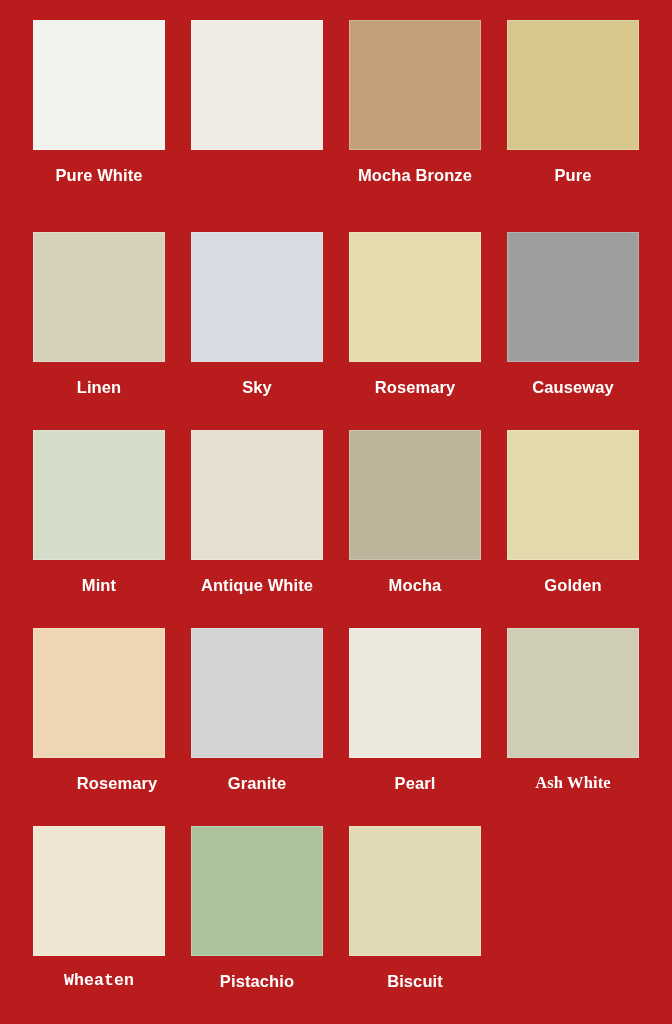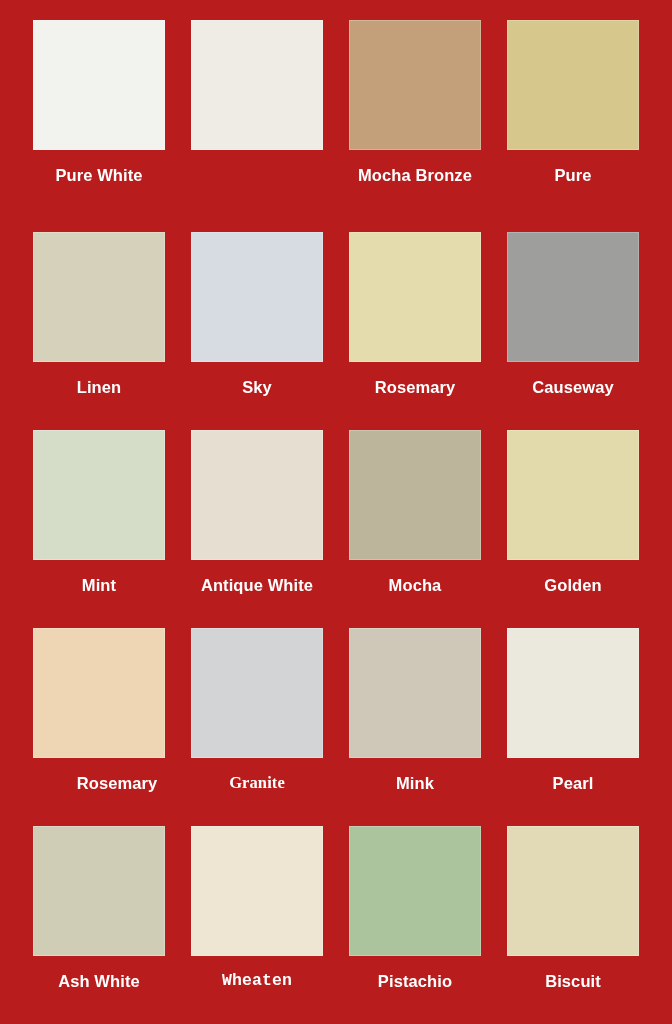--- a/index.html
+++ b/index.html
@@ -107,33 +107,29 @@
     <div class="swatch-cell">
       <div class="swatch-chip" style="background: rgb(227, 218, 171);"></div>
       <div class="swatch-label" style="color: rgb(255, 255, 255);">Golden</div>
     </div>
     <div class="swatch-cell">
       <div class="swatch-chip" style="background: rgb(238, 213, 180);"></div>
       <div class="swatch-label" style="color: rgb(255, 255, 255); padding-left: 36px;">Rosemary</div>
     </div>
     <div class="swatch-cell">
       <div class="swatch-chip" style="background: rgb(211, 212, 213);"></div>
-      <div class="swatch-label" style="color: rgb(255, 255, 255); font-family: Liberation Serif, serif;">Granite</div>
-    </div>
-    <div class="swatch-cell">
-      <div class="swatch-chip" style="background: rgb(207, 199, 183);"></div>
-      <div class="swatch-label" style="color: rgb(255, 255, 255);">Mink</div>
+      <div class="swatch-label" style="color: rgb(255, 255, 255);">Granite</div>
     </div>
     <div class="swatch-cell">
       <div class="swatch-chip" style="background: rgb(235, 233, 221);"></div>
       <div class="swatch-label" style="color: rgb(255, 255, 255);">Pearl</div>
     </div>
     <div class="swatch-cell">
       <div class="swatch-chip" style="background: rgb(207, 205, 181);"></div>
-      <div class="swatch-label" style="color: rgb(255, 255, 255);">Ash White</div>
+      <div class="swatch-label" style="color: rgb(255, 255, 255); font-family: Liberation Serif, serif;">Ash White</div>
     </div>
     <div class="swatch-cell">
       <div class="swatch-chip" style="background: rgb(238, 230, 210);"></div>
       <div class="swatch-label" style="color: rgb(255, 255, 255); font-family: Liberation Mono, monospace;">Wheaten</div>
     </div>
     <div class="swatch-cell">
       <div class="swatch-chip" style="background: rgb(172, 196, 157);"></div>
       <div class="swatch-label" style="color: rgb(255, 255, 255);">Pistachio</div>
     </div>
     <div class="swatch-cell">

